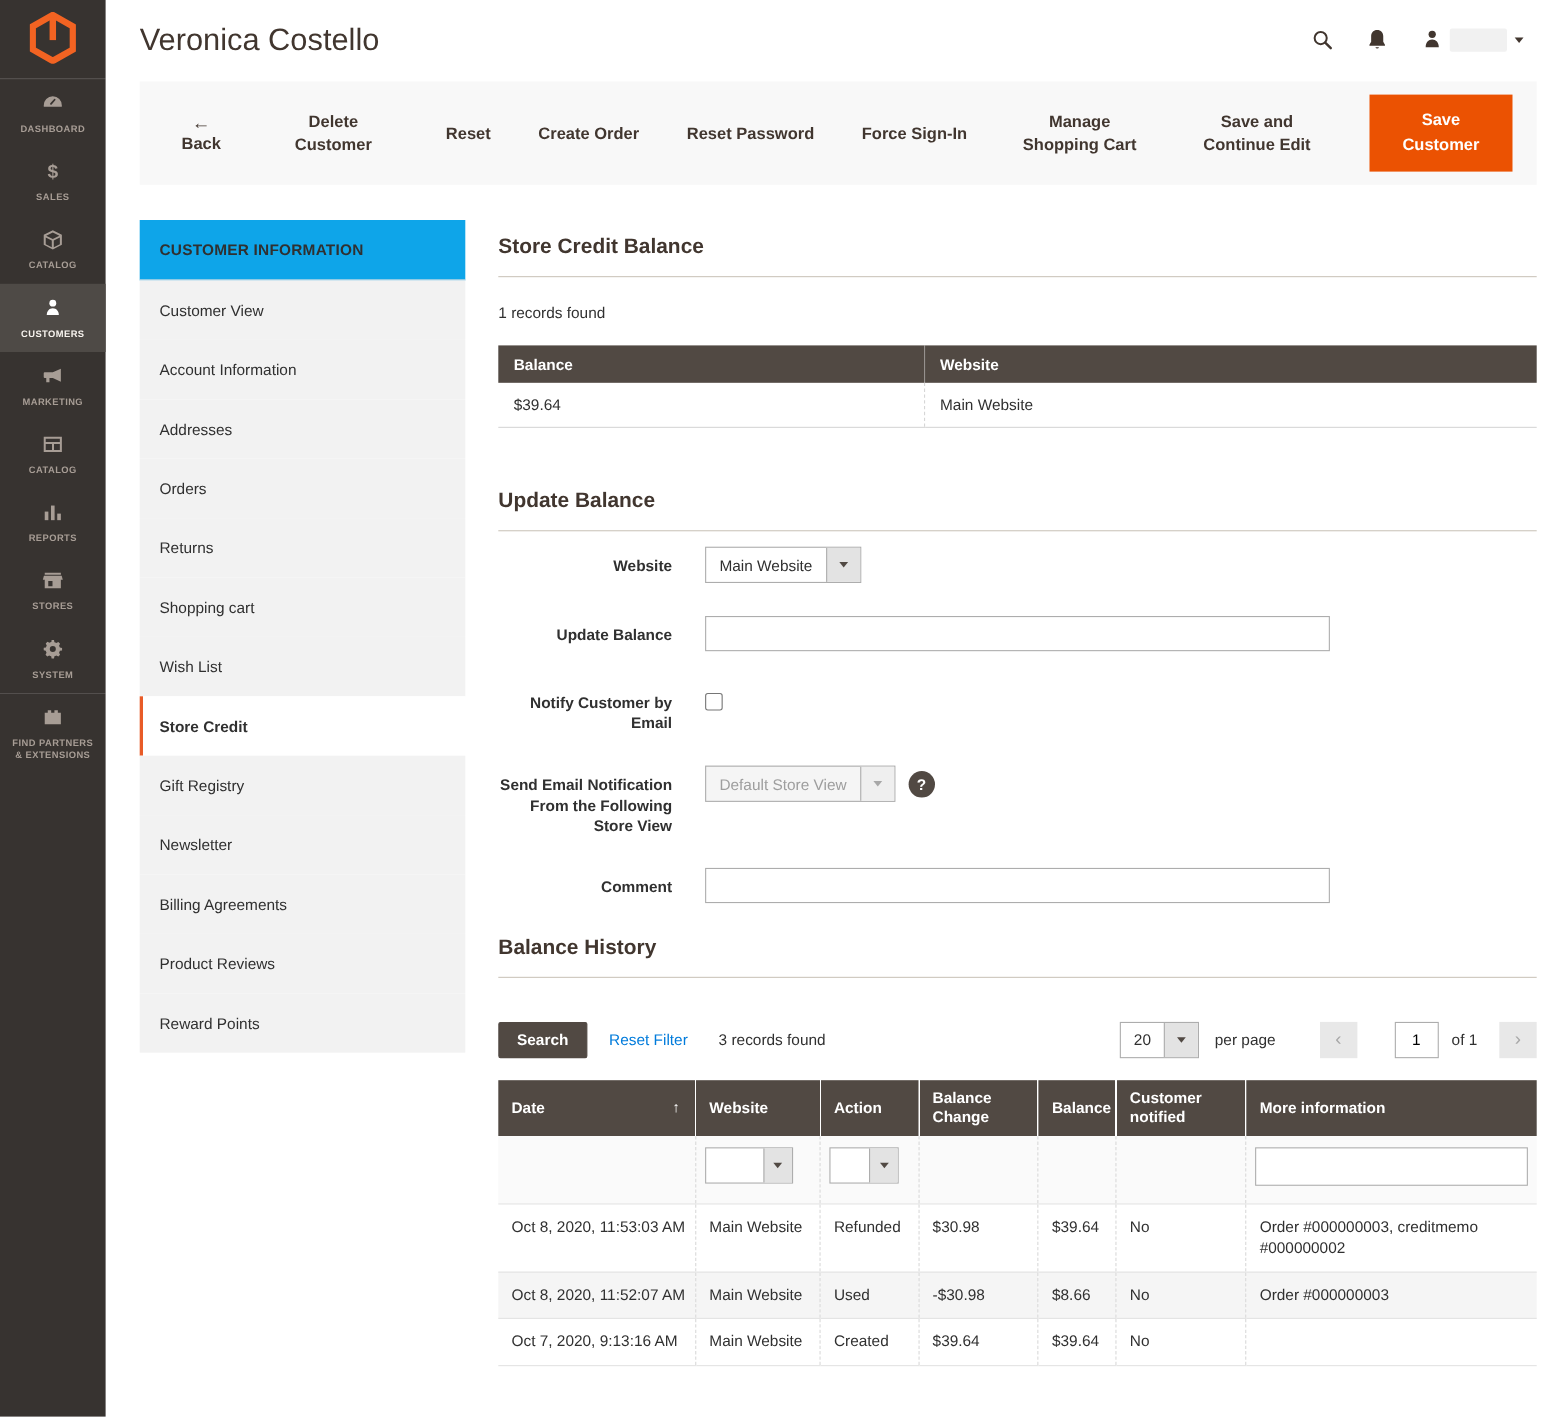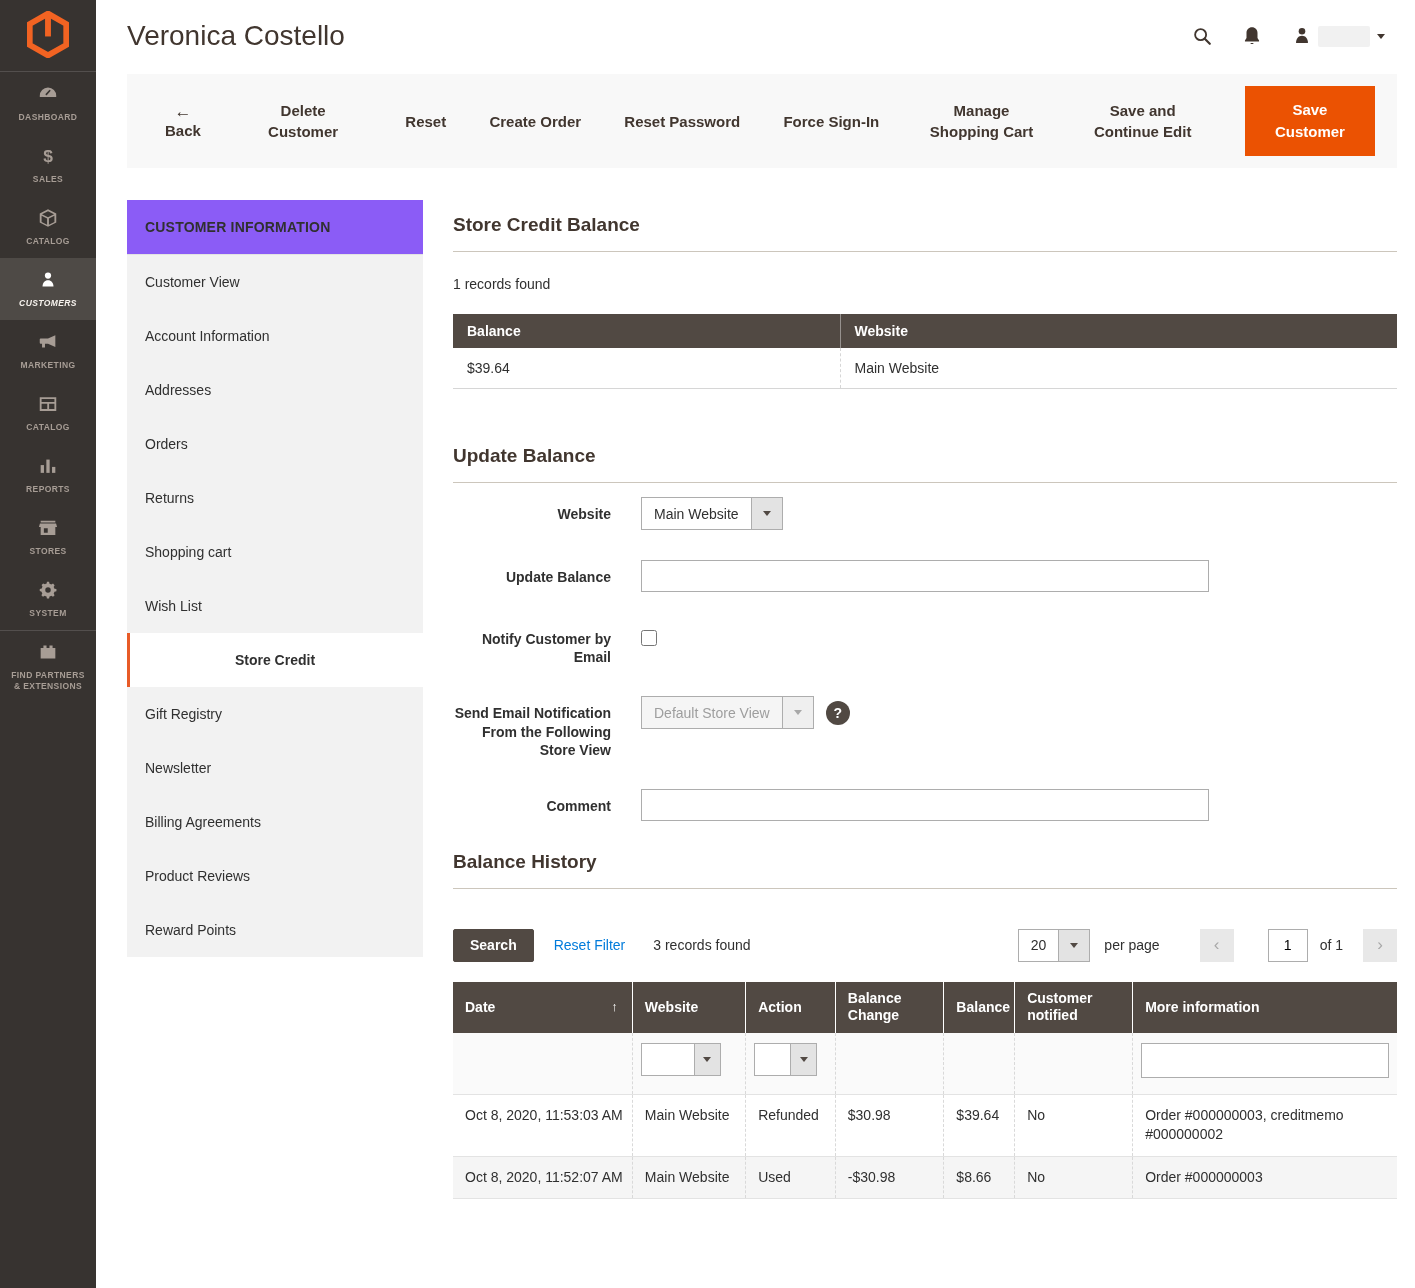--- a/index.html
+++ b/index.html
@@ -15,21 +15,21 @@
   .menu { width:96px; flex-shrink:0; background:#373330; display:flex; flex-direction:column; }
   .logo { height:72px; display:flex; align-items:center; justify-content:center;
           border-bottom:1px solid rgba(255,255,255,.14); cursor:pointer; }
   .menu-item { min-height:62px; display:flex; flex-direction:column; align-items:center;
           justify-content:center; gap:4px; padding:6px 3px; cursor:pointer; }
   .menu-item svg { width:22px; height:22px; fill:#a79d95; }
   .menu-item .lbl { font-size:8.5px; font-weight:700; letter-spacing:.4px; color:#a79d95;
           text-align:center; line-height:1.35; max-width:80px; }
   .menu-item.active { background:#4e4a46; }
   .menu-item.active svg { fill:#ffffff; }
-  .menu-item.active .lbl { color:#f7f3ee;font-style:italic; }
+  .menu-item.active .lbl { color:#f7f3ee; }
   .menu-item.partners { border-top:1px solid rgba(255,255,255,.14); min-height:72px; }
 
   
   .page { flex:1; display:flex; flex-direction:column; }
   .page-header { display:flex; justify-content:space-between; align-items:center;
           padding:20px 30px 22px 31px; }
   .page-title { font-size:28px; font-weight:400; color:#41362f; margin:0;text-align:center; }
   .header-actions { display:flex; align-items:center; gap:28px; }
   .hdr-icon { width:22px; height:22px; color:#41362f; cursor:pointer; }
   .hdr-icon svg { width:22px; height:22px; }
@@ -47,25 +47,25 @@
   .back-btn { display:flex; flex-direction:column; align-items:center; line-height:1.25; }
   .back-arrow { font-size:17px; }
   .primary-btn { background:#eb5202; border:none; color:#fff; cursor:pointer;
           font:700 15px "Liberation Sans", sans-serif; line-height:1.45;
           padding:13px 17px; max-width:130px; text-align:center; }
 
   
   .content { display:flex; gap:30px; padding:32px 18px 0 31px; }
 
   .tabs-panel { width:296px; flex-shrink:0; align-self:flex-start; }
-  .tabs-title { background:#8b5cf6; border-bottom:1px solid #e3e3e3; padding:19px 18px;
+  .tabs-title { background:#0ea5e9; border-bottom:1px solid #e3e3e3; padding:19px 18px;
           font-weight:700; letter-spacing:.2px; color:#303030; }
   .tab-item { background:#f2f2f2; padding:19px 18px; color:#303030; cursor:pointer; }
   .tab-item.active { background:#fff; font-weight:700;
-          border-left:3px solid #e85b27; padding-left:15px;text-align:center; }
+          border-left:3px solid #e85b27; padding-left:15px; }
 
   .main { flex:1; padding:14px 0 24px; min-width:0; }
   .section-title { font-size:19px; font-weight:600; color:#41362f; margin:0 0 14px;
           border-bottom:1px solid #ccc6bc; padding-bottom:15px; }
   .records { margin:24px 0 22px; }
 
   
   .simple-table { width:100%; border-collapse:collapse; margin-bottom:56px; }
   .simple-table th { background:#514943; color:#fff; font-weight:600; text-align:left;
           padding:9px 14px; border-left:1px solid rgba(255,255,255,.4); }
@@ -449,19 +449,28 @@
             </tr>
             <tr class="row-even">
               <td class="nowrap">Oct 8, 2020, 11:52:07 AM</td>
               <td>Main Website</td>
               <td>Used</td>
               <td>-$30.98</td>
               <td>$8.66</td>
               <td>No</td>
               <td>Order #000000003</td>
             </tr>
+            <tr>
+              <td class="nowrap">Oct 7, 2020, 9:13:16 AM</td>
+              <td>Main Website</td>
+              <td>Created</td>
+              <td>$39.64</td>
+              <td>$39.64</td>
+              <td>No</td>
+              <td></td>
+            </tr>
           </tbody>
         </table>
 
       </main>
     </div>
   </div>
 </div>
 
 </body></html>

